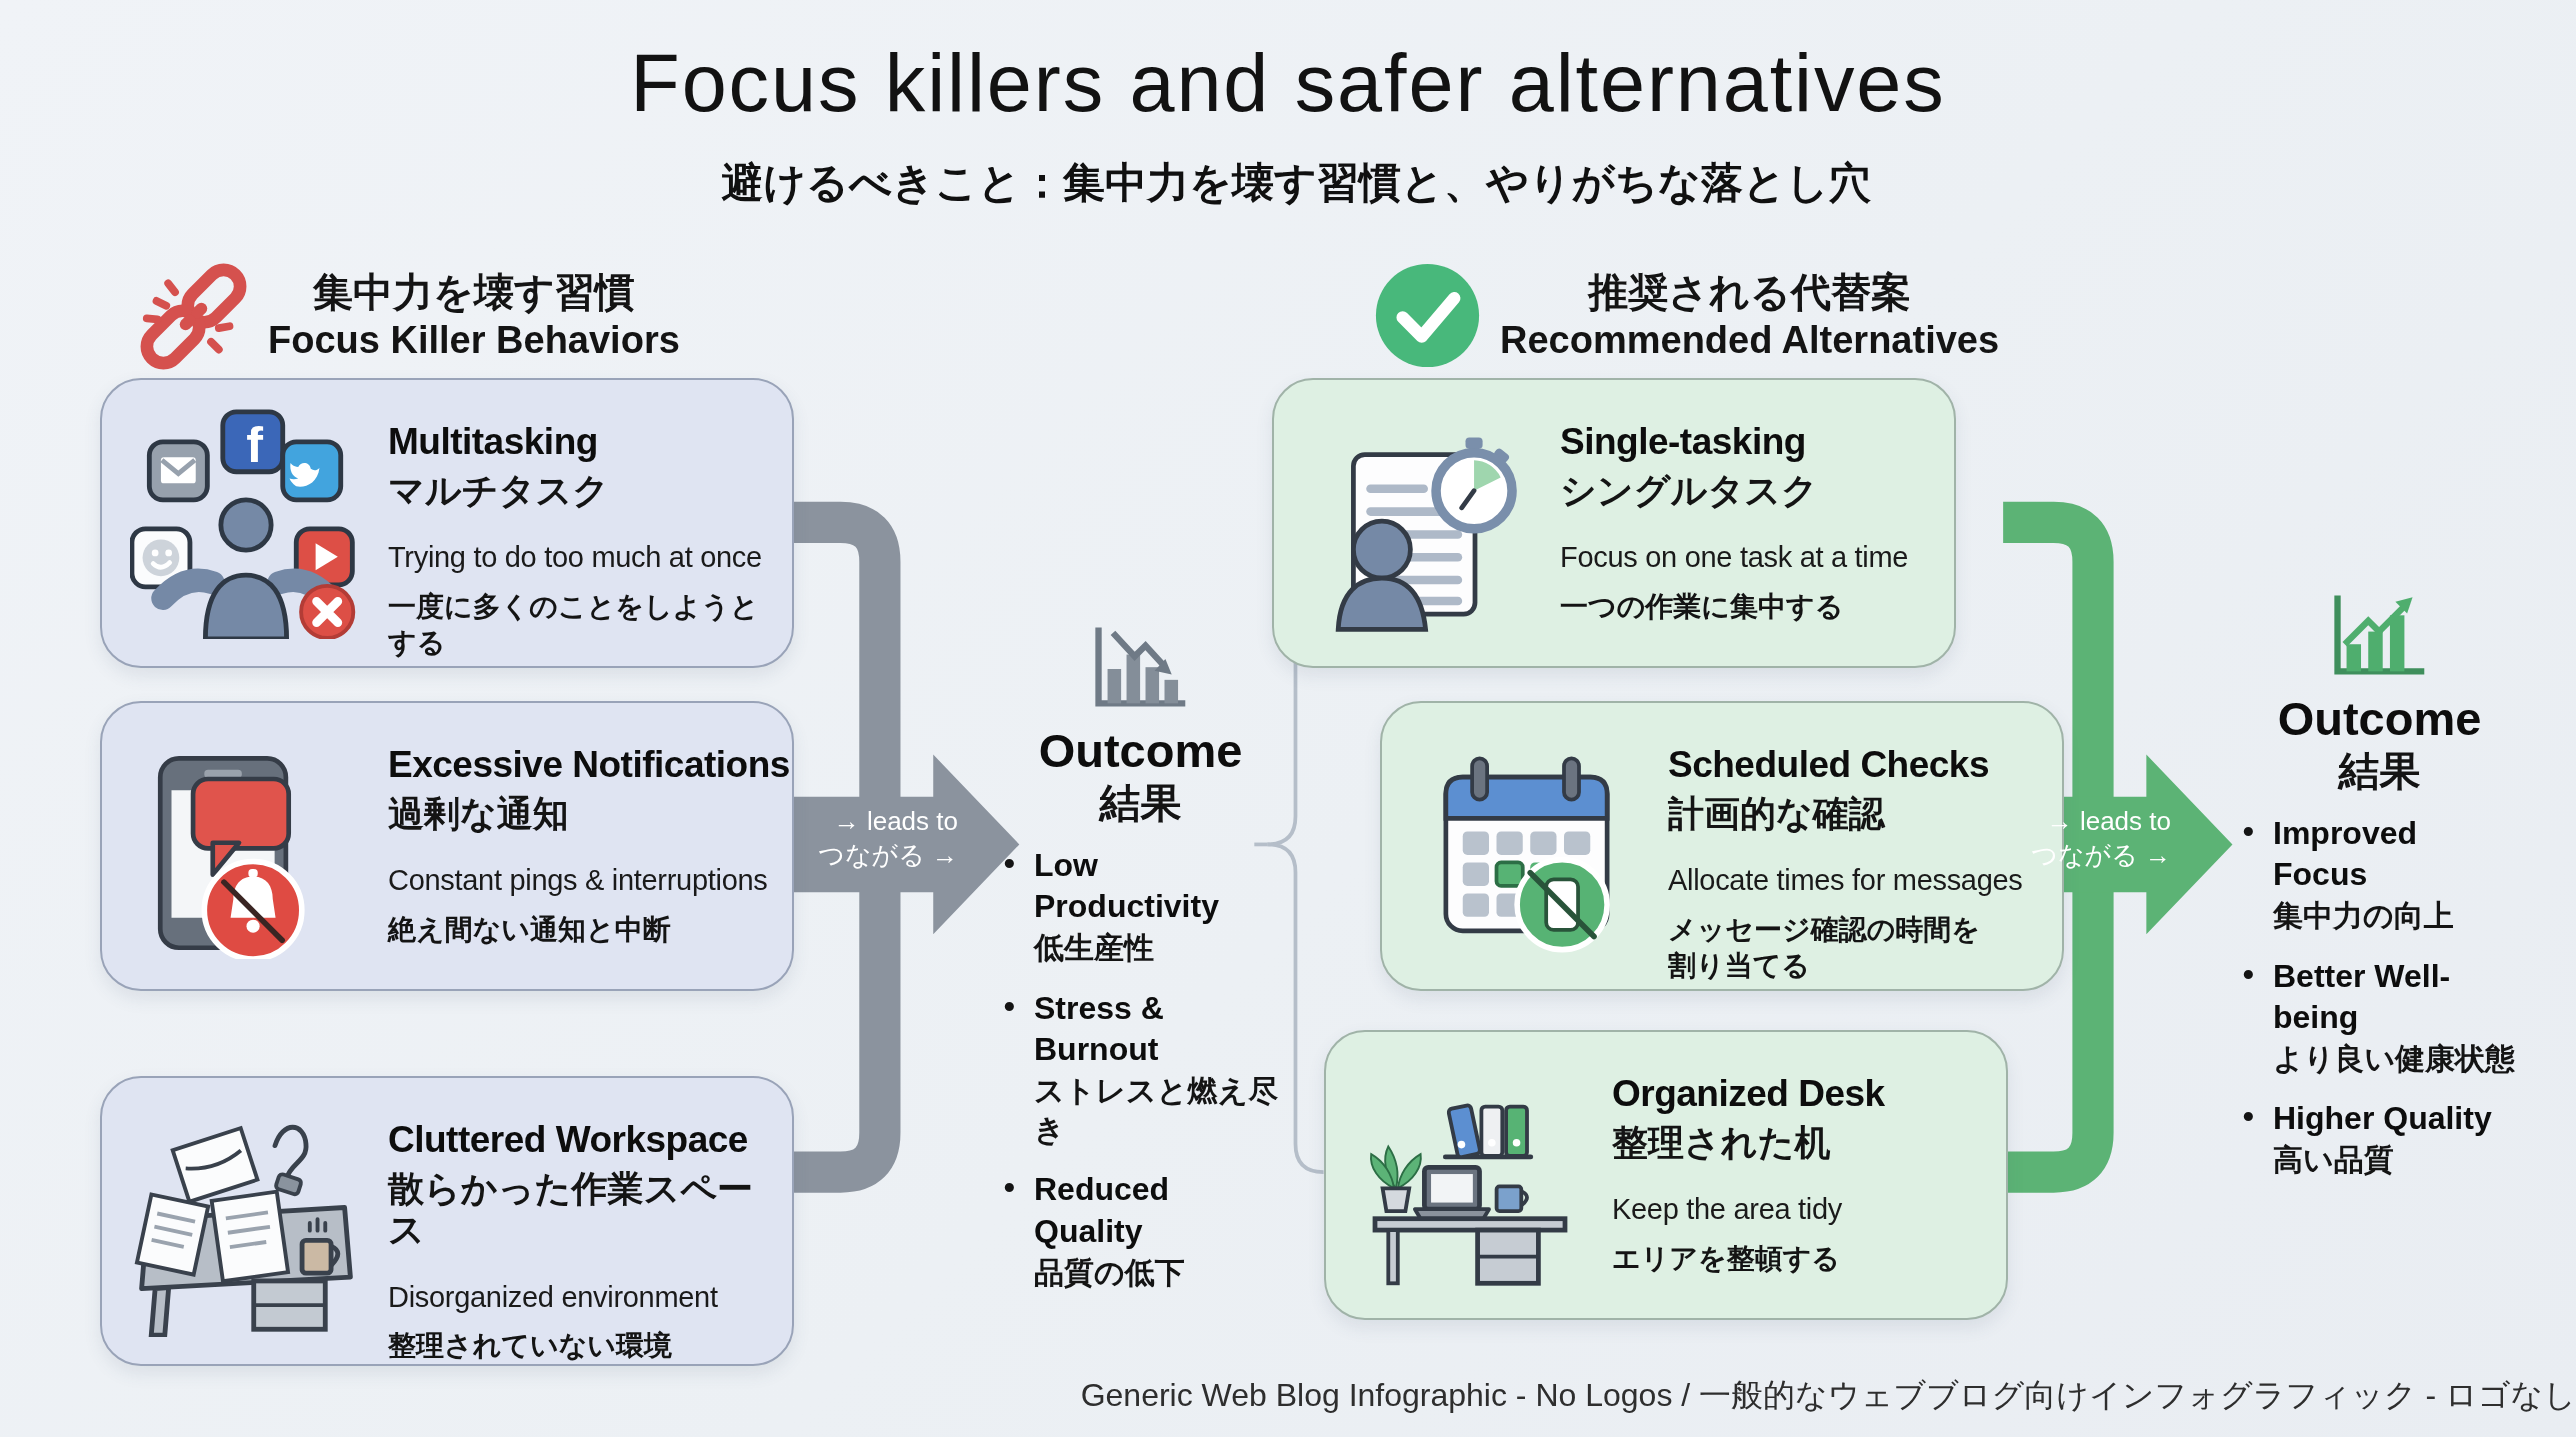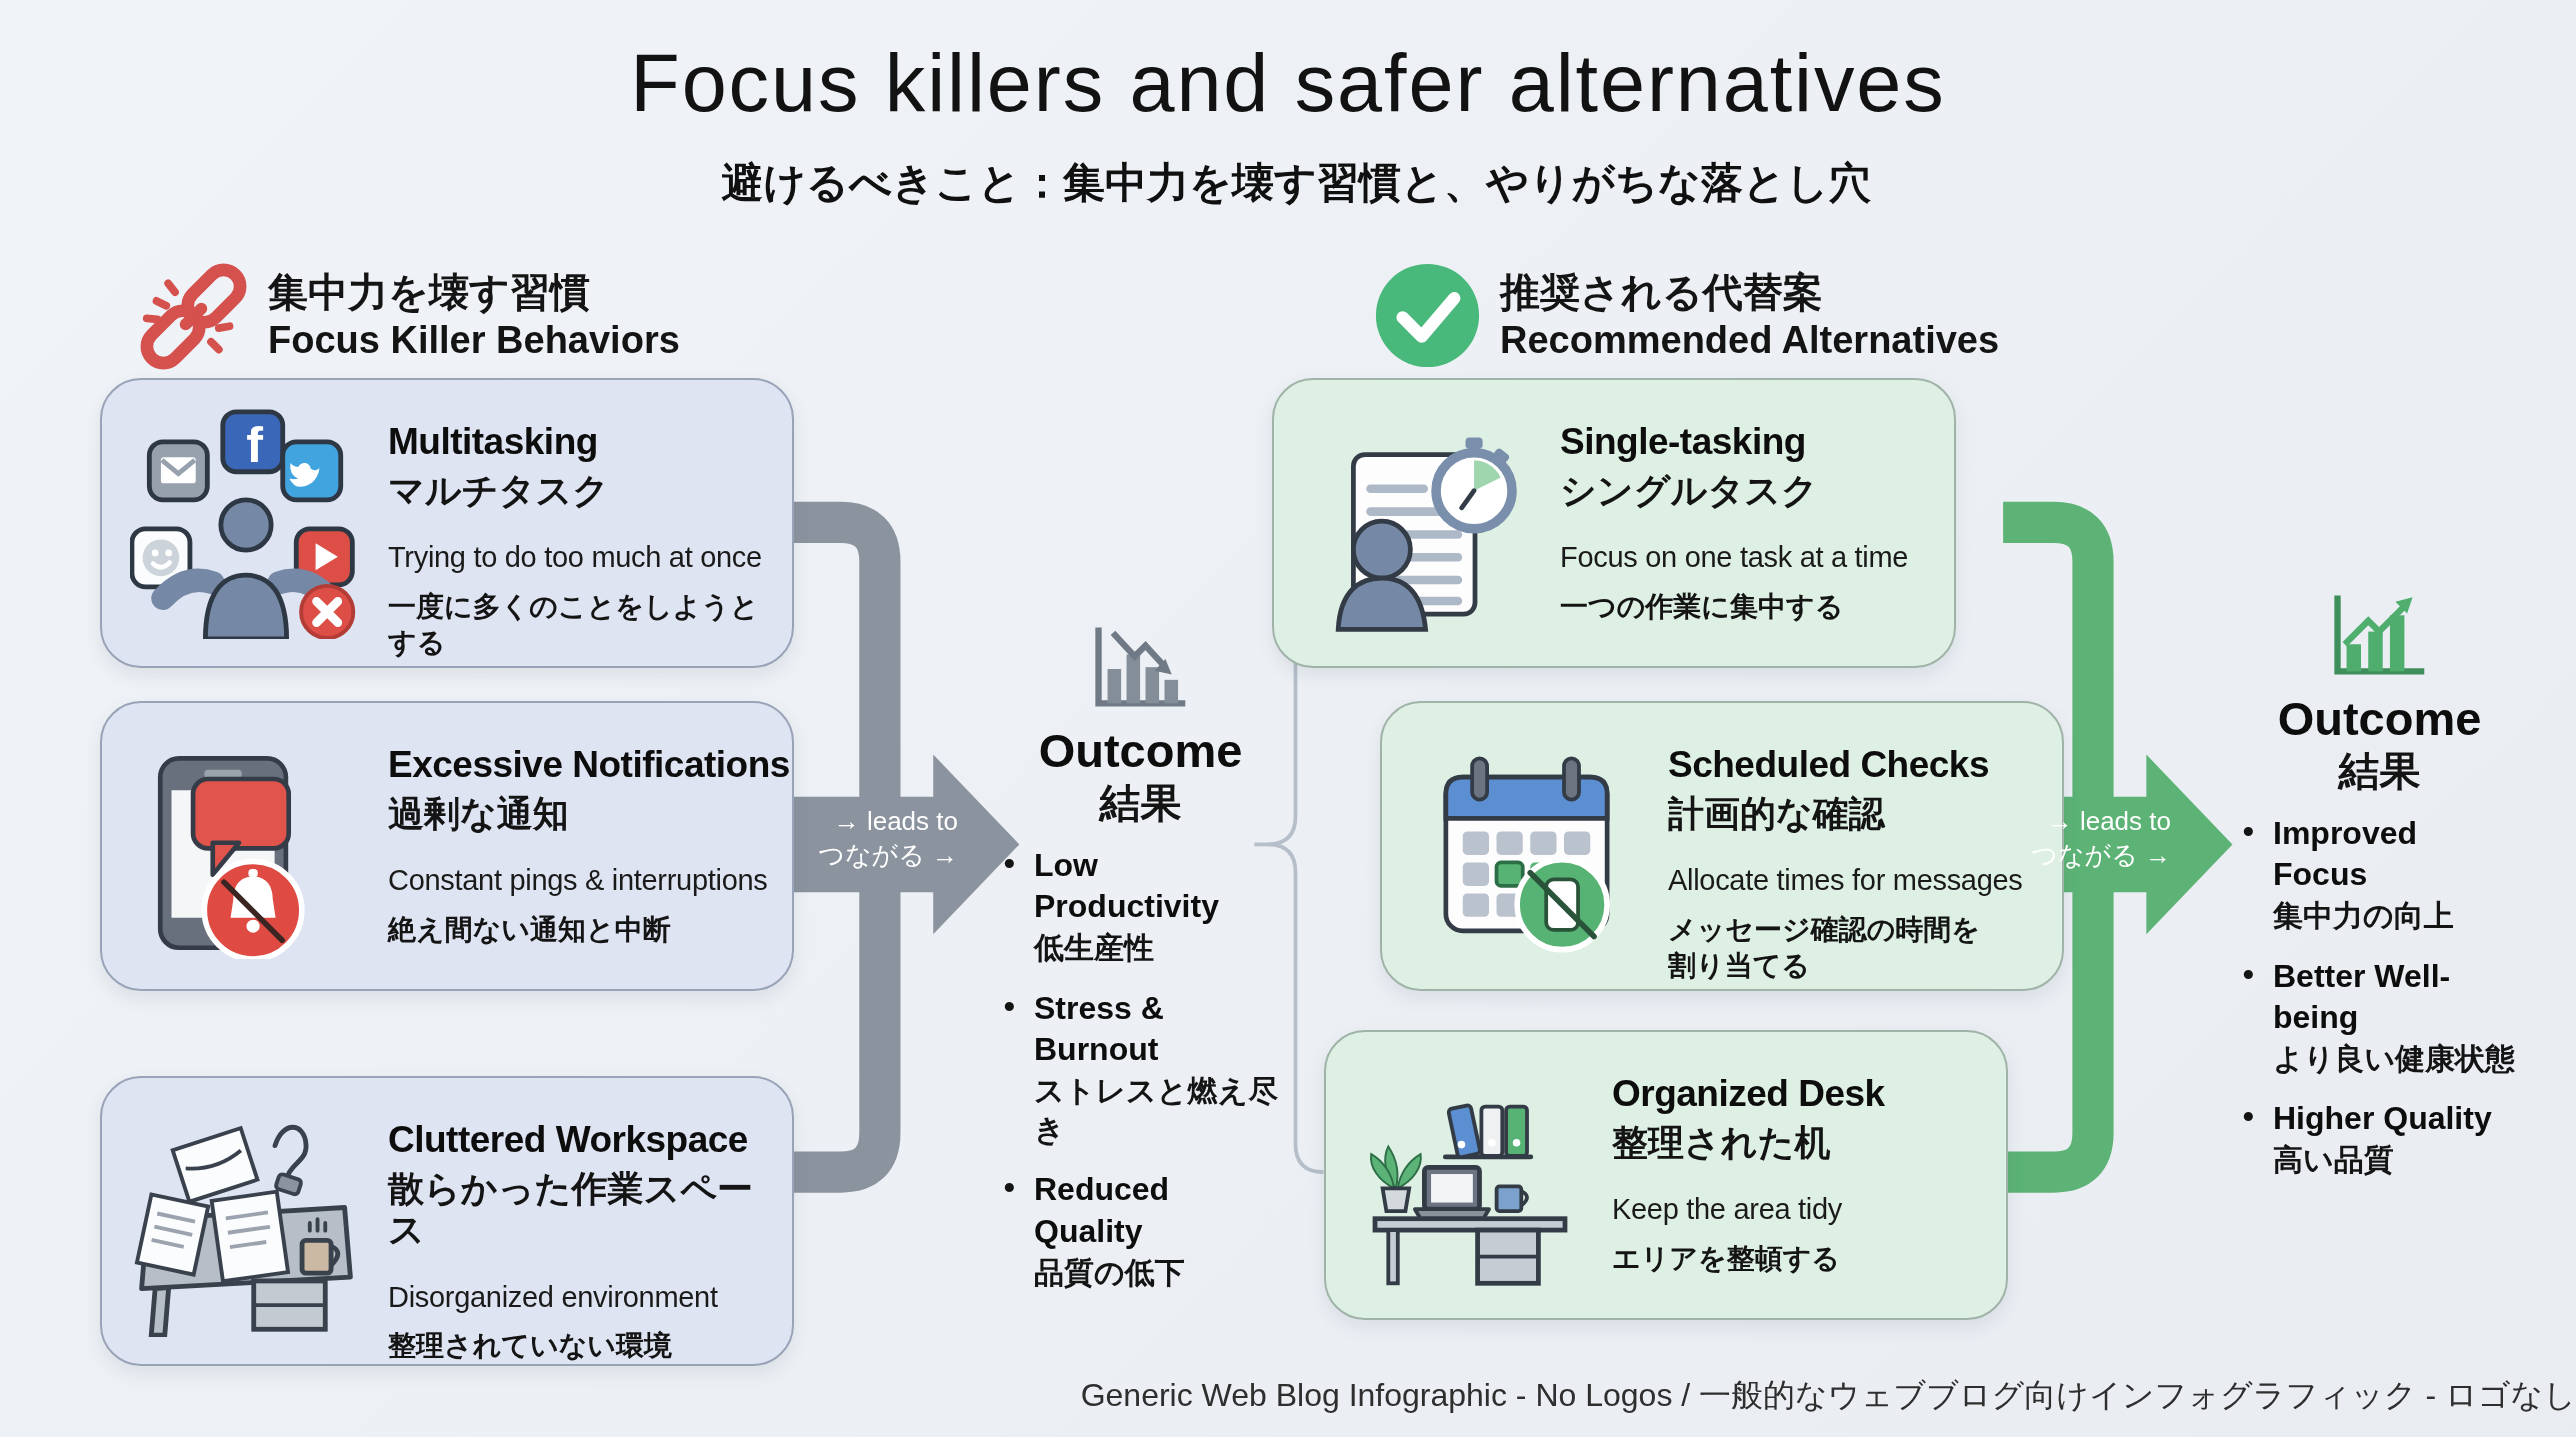--- a/index.html
+++ b/index.html
@@ -11,21 +11,21 @@
   }
   #canvas{position:absolute;inset:0;width:2576px;height:1294px;}
   svg{display:block;}
   .abs{position:absolute;}
 
   
   .main-title{left:0;top:37px;width:100%;text-align:center;font-size:81px;font-weight:500;letter-spacing:1.9px;color:#121212;}
   .sub-title{left:8px;top:155px;width:100%;text-align:center;font-size:42px;font-weight:700;color:#101010;}
 
   .section-header-text{line-height:1.22;font-weight:700;}
-  .section-header-text .ja{font-size:40px;}
+  .section-header-text .ja{font-size:40px;text-align:center;}
   .section-header-text .en{font-size:38px;}
 
   
   .card{border-radius:41px;box-shadow:0 7.5px 17px rgba(60,75,105,.10);}
   .card.bad{background:#dfe4f2;border:2.8px solid #99a3b8;}
   .card.good{background:#def0e3;border:2.8px solid #a0b3a8;}
   .card{width:690px;height:286px;}
   .card .icon-box{position:absolute;left:15px;top:11.2px;width:258px;height:264px;display:flex;align-items:center;justify-content:center;}
   .card .text-box{position:absolute;left:286px;top:41px;width:393px;}
   .t-en{font-size:37px;font-weight:700;letter-spacing:-0.5px;white-space:nowrap;color:#0d0d0d;line-height:1.12;}

